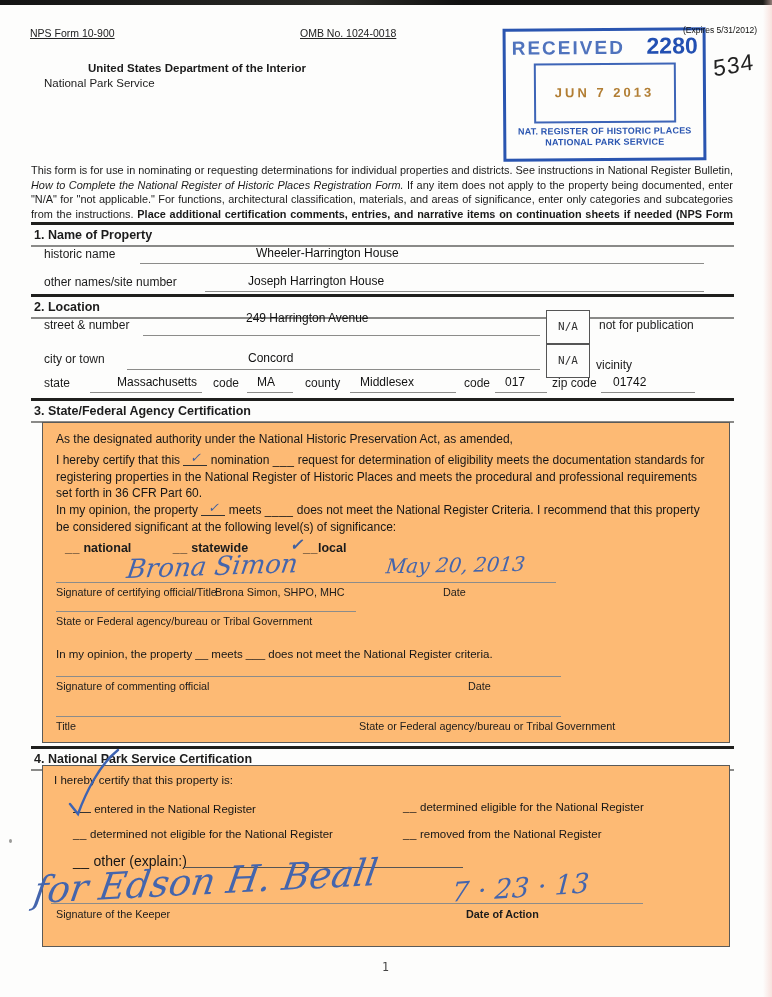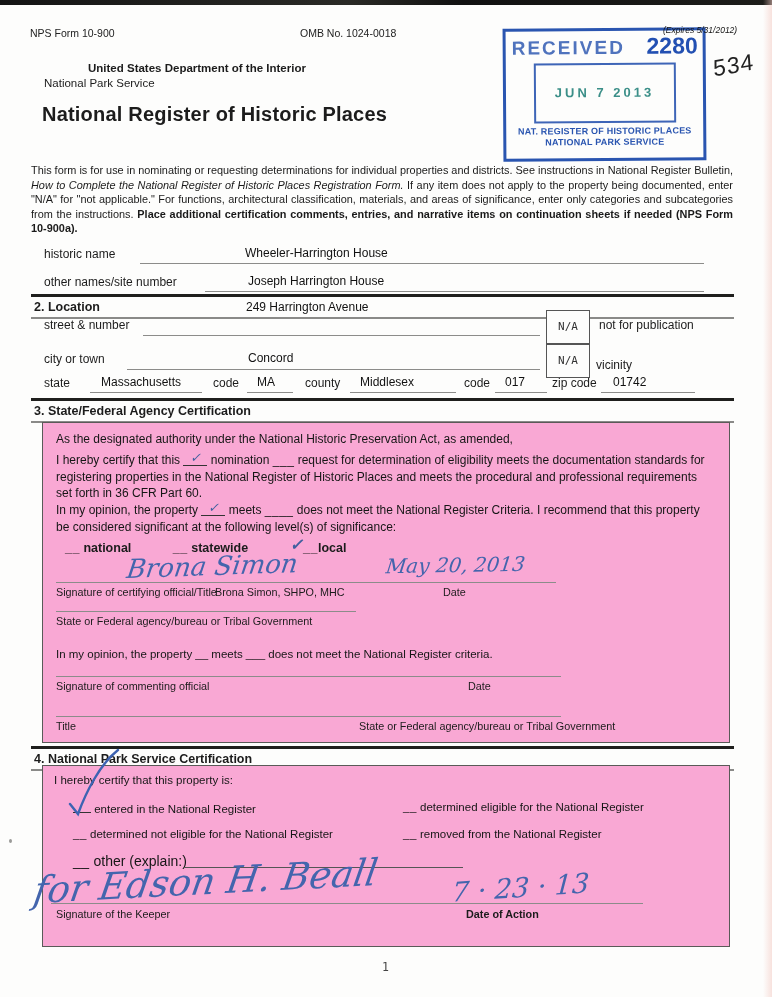--- a/index.html
+++ b/index.html
@@ -1,65 +1,65 @@
 <!DOCTYPE html>
 <html><head>
 <meta charset="utf-8">
 <style>
   html,body{margin:0;padding:0;}
   body{font-family:"Liberation Sans", sans-serif; background:#e8e8e8;}
   .page{position:relative;width:772px;height:997px;background:#fdfdfc;overflow:hidden;color:#1c1c1c;}
   .abs{position:absolute;}
   .scanline{left:0;top:0;width:772px;height:5px;background:linear-gradient(90deg,#141414 0%,#2a2a26 45%,#111 60%,#1d1d1a 100%);}
   .pinkedge{right:0;top:0;width:9px;height:997px;background:linear-gradient(to left, rgba(243,203,196,0.55), rgba(243,203,196,0));}
-  .meta{font-size:10.5px;color:#222;}
+  .meta{font-size:10.5px;color:#222;text-decoration:underline;}
   .expires{font-size:8.5px;color:#111;z-index:6;}
   .dept{font-size:11.5px;font-weight:bold;}
   .agency{font-size:11.5px;}
   .title{font-size:20px;font-weight:bold;line-height:25px;letter-spacing:0.2px;}
   .intro{width:702px;font-size:10.9px;line-height:14.6px;text-align:justify;color:#1a1a1a;}
   .intro i{font-style:italic;margin-top:34px;}
   .intro b{font-weight:bold;}
   .sec-header{width:700px;border-top:3px solid #1f1f1d;border-bottom:2px solid #8a8a88;font-weight:bold;font-size:12.5px;padding:3px 0 3px 3px;background:#fdfdfc;}
   .lbl{font-size:12px;color:#1c1c1c;}
   .val{font-size:12px;color:#111;}
   .uline{height:1px;background:#8c8c8a;}
   .nabox{width:42px;height:32px;border:1.5px solid #555;background:#fdfdfc;text-align:center;font-family:"DejaVu Sans Mono", monospace;font-size:11px;line-height:32px;color:#333;}
-  .cert-box{border:1.5px solid #5a5a58;background:#f9a8d4;}
+  .cert-box{border:1.5px solid #5a5a58;background:#fdba74;}
   .bp{font-size:12px;line-height:16.5px;color:#161616;}
   .tickslot{display:inline-block;width:24px;border-bottom:1.2px solid #333;text-align:center;height:13px;}
   .tick{color:#41609f;font-size:13px;font-style:italic;position:relative;top:-2px;}
   .blank{letter-spacing:0.5px;}
   .levels{font-size:12.5px;font-weight:bold;}
   .levels .gap{display:inline-block;width:38px;}
   .script{font-family:"DejaVu Serif", serif;font-style:italic;color:#4465ad;}
   .sublbl{font-size:10.8px;color:#1c1c1c;}
   .stamp{left:503px;top:28px;width:197px;height:127px;border:3px solid #2a55b0;transform:rotate(-0.4deg);background:rgba(255,255,255,0.0);z-index:4;}
   .stamp-top{display:flex;justify-content:space-between;align-items:baseline;padding:2px 5px 0 6px;}
   .stamp-received{font-size:19px;font-weight:bold;color:#2a55b0;letter-spacing:2px;opacity:0.82;}
   .stamp-number{font-size:23px;font-weight:bold;color:#2350b2;}
   .stamp-inner{margin:3px auto 0 auto;width:138px;height:56px;border:2.5px solid #2a55b0;opacity:0.9;text-align:center;}
-  .stamp-date{margin-top:20px;font-size:13px;font-weight:bold;letter-spacing:3px;color:#0f766e;opacity:0.9;}
+  .stamp-date{margin-top:20px;font-size:13px;font-weight:bold;letter-spacing:3px;color:#a16207;opacity:0.9;}
   .stamp-org{margin-top:3px;text-align:center;font-size:9px;font-weight:bold;line-height:10.5px;color:#2a55b0;letter-spacing:0.2px;}
   .hand534{font-size:23px;color:#222;transform:rotate(-10deg) skewX(-6deg);letter-spacing:1px;}
   .pagenum{font-family:"DejaVu Sans Mono", monospace;font-size:11.5px;color:#444;}
   .dot{width:3px;height:4px;border-radius:50%;background:#9a9a98;}
   svg{display:block;}
 </style>
 </head>
 <body>
 
 <div class="page">
 
   <div class="abs scanline"></div>
   <div class="abs pinkedge"></div>
 
   <div class="abs meta" style="left:30px;top:27px;">NPS Form 10-900</div>
   <div class="abs meta" style="left:300px;top:27px;">OMB No. 1024-0018</div>
-  <div class="abs expires" style="left:663px;top:25px;font-style:italic;">(Expires 5/31/2012)</div>
+  <div class="abs expires" style="left:683px;top:25px;">(Expires 5/31/2012)</div>
 
   <div class="abs stamp">
     <div class="stamp-top">
       <span class="stamp-received">RECEIVED</span>
       <span class="stamp-number">2280</span>
     </div>
     <div class="stamp-inner">
       <div class="stamp-date">JUN 7 2013</div>
     </div>
     <div class="stamp-org">
@@ -67,46 +67,46 @@
       <div>NATIONAL PARK SERVICE</div>
     </div>
   </div>
 
   <div class="abs hand534" style="left:713px;top:52px;">534</div>
 
   <div class="abs dept" style="left:44px;top:62px;padding-left:44px;">United States Department of the Interior</div>
   <div class="abs agency" style="left:44px;top:77px;">National Park Service</div>
 
   <div class="abs title" style="left:42px;top:102px;">
-    <div>National Register of Historic Places</div>
   </div>
 
   <div class="abs intro" style="left:31px;top:163px;"><span>This form is for use in nominating or requesting determinations for individual properties and districts.  See instructions in National Register Bulletin, </span><i>How to Complete the National Register of Historic Places Registration Form.</i><span>  If any item does not apply to the property being documented, enter "N/A" for "not applicable."  For functions, architectural classification, materials, and areas of significance, enter only categories and subcategories from the instructions.  </span><b>Place additional certification comments, entries, and narrative items on continuation sheets if needed (NPS Form 10-900a).</b></div>
 
+  <div class="abs sec-header" style="left:31px;top:222px;">1.  Name of Property</div>
   <div class="abs lbl" style="left:44px;top:247px;">historic name</div>
-  <div class="abs val" style="left:245px;top:246px;">Wheeler-Harrington House</div>
+  <div class="abs val" style="left:256px;top:246px;">Wheeler-Harrington House</div>
   <div class="abs uline" style="left:140px;top:263px;width:564px;"></div>
   <div class="abs lbl" style="left:44px;top:275px;">other names/site number</div>
   <div class="abs val" style="left:248px;top:274px;">Joseph Harrington House</div>
   <div class="abs uline" style="left:205px;top:291px;width:499px;"></div>
 
   <div class="abs sec-header" style="left:31px;top:294px;">2.  Location</div>
   <div class="abs lbl" style="left:44px;top:318px;">street &amp; number</div>
-  <div class="abs val" style="left:246px;top:300px;">249 Harrington Avenue</div>
+  <div class="abs val" style="left:246px;top:311px;">249 Harrington Avenue</div>
   <div class="abs uline" style="left:143px;top:335px;width:397px;"></div>
   <div class="abs nabox" style="left:546px;top:310px;">N/A</div>
   <div class="abs lbl" style="left:599px;top:318px;">not for publication</div>
   <div class="abs lbl" style="left:44px;top:352px;">city or town</div>
   <div class="abs val" style="left:248px;top:351px;">Concord</div>
   <div class="abs uline" style="left:127px;top:369px;width:413px;"></div>
   <div class="abs nabox" style="left:546px;top:344px;">N/A</div>
   <div class="abs lbl" style="left:596px;top:358px;">vicinity</div>
 
   <div class="abs lbl" style="left:44px;top:376px;">state</div>
-  <div class="abs val" style="left:101px;top:375px;">Massachusetts</div>
+  <div class="abs val" style="left:117px;top:375px;">Massachusetts</div>
   <div class="abs uline" style="left:90px;top:392px;width:112px;"></div>
   <div class="abs lbl" style="left:213px;top:376px;">code</div>
   <div class="abs val" style="left:257px;top:375px;">MA</div>
   <div class="abs uline" style="left:247px;top:392px;width:46px;"></div>
   <div class="abs lbl" style="left:305px;top:376px;">county</div>
   <div class="abs val" style="left:360px;top:375px;">Middlesex</div>
   <div class="abs uline" style="left:350px;top:392px;width:106px;"></div>
   <div class="abs lbl" style="left:464px;top:376px;">code</div>
   <div class="abs val" style="left:505px;top:375px;">017</div>
   <div class="abs uline" style="left:495px;top:392px;width:52px;"></div>

